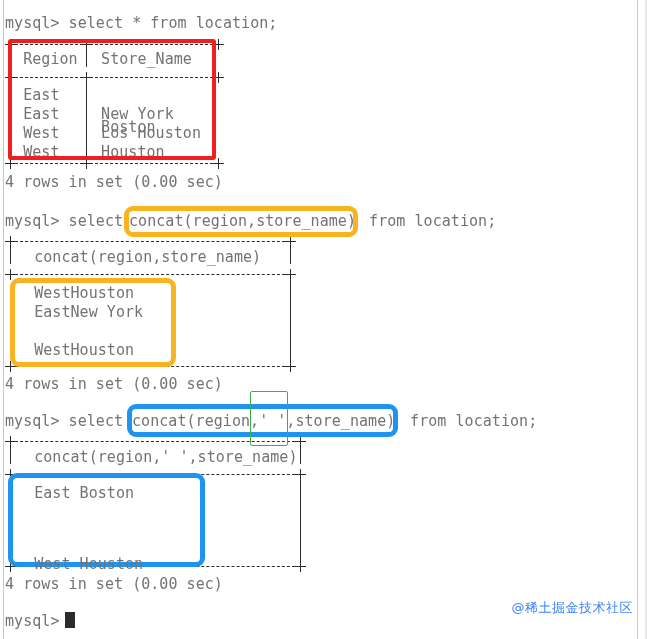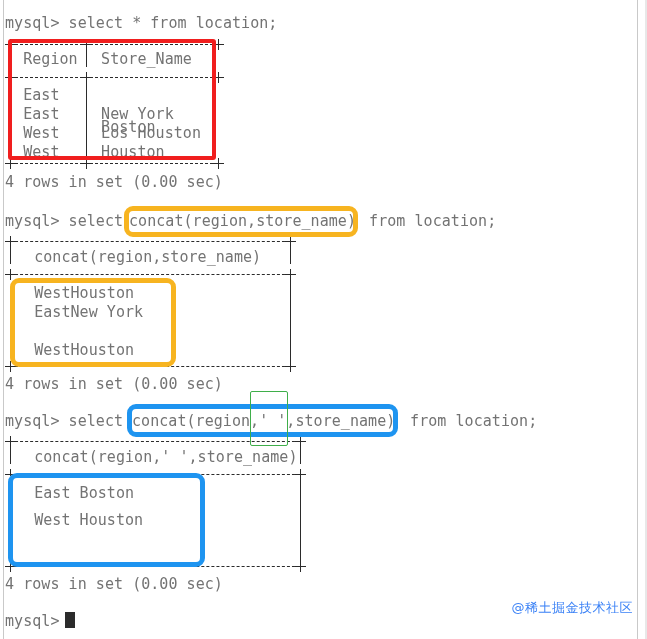--- a/index.html
+++ b/index.html
@@ -224,21 +224,21 @@
   <div class="vbar" style="left:300px; top:444px; height:20px;"></div>
 
   <div class="line" style="left:16px; top:448px;">  concat(region,' ',store_name) </div>
 
   <div class="rule" style="left:10px; top:474px; width:290px;"></div>
   <div class="plus" style="left:5px;   top:469px;"></div>
   <div class="plus" style="left:295px; top:469px;"></div>
 
   <div class="knock" style="left:10px; top:476px; width:192px; height:89px;"></div>
   <div class="line" style="left:16px; top:484px; z-index:5;">  East Boston</div>
-  <div class="line" style="left:16px; top:511px; z-index:5;">  West Houston</div>
+  <div class="line" style="left:16px; top:555px; z-index:5;">  West Houston</div>
   <div class="vbar" style="left:300px; top:480px; height:86px;"></div>
 
   <div class="rule" style="left:10px; top:566px; width:290px;"></div>
   <div class="plus" style="left:5px;   top:561px;"></div>
   <div class="plus" style="left:295px; top:561px;"></div>
 
   <div class="line" style="top:575px;">4 rows in set (0.00 sec)</div>
 
   <div class="hl hl-blue" style="left:8px; top:473px; width:197px; height:94px;"></div>
 

